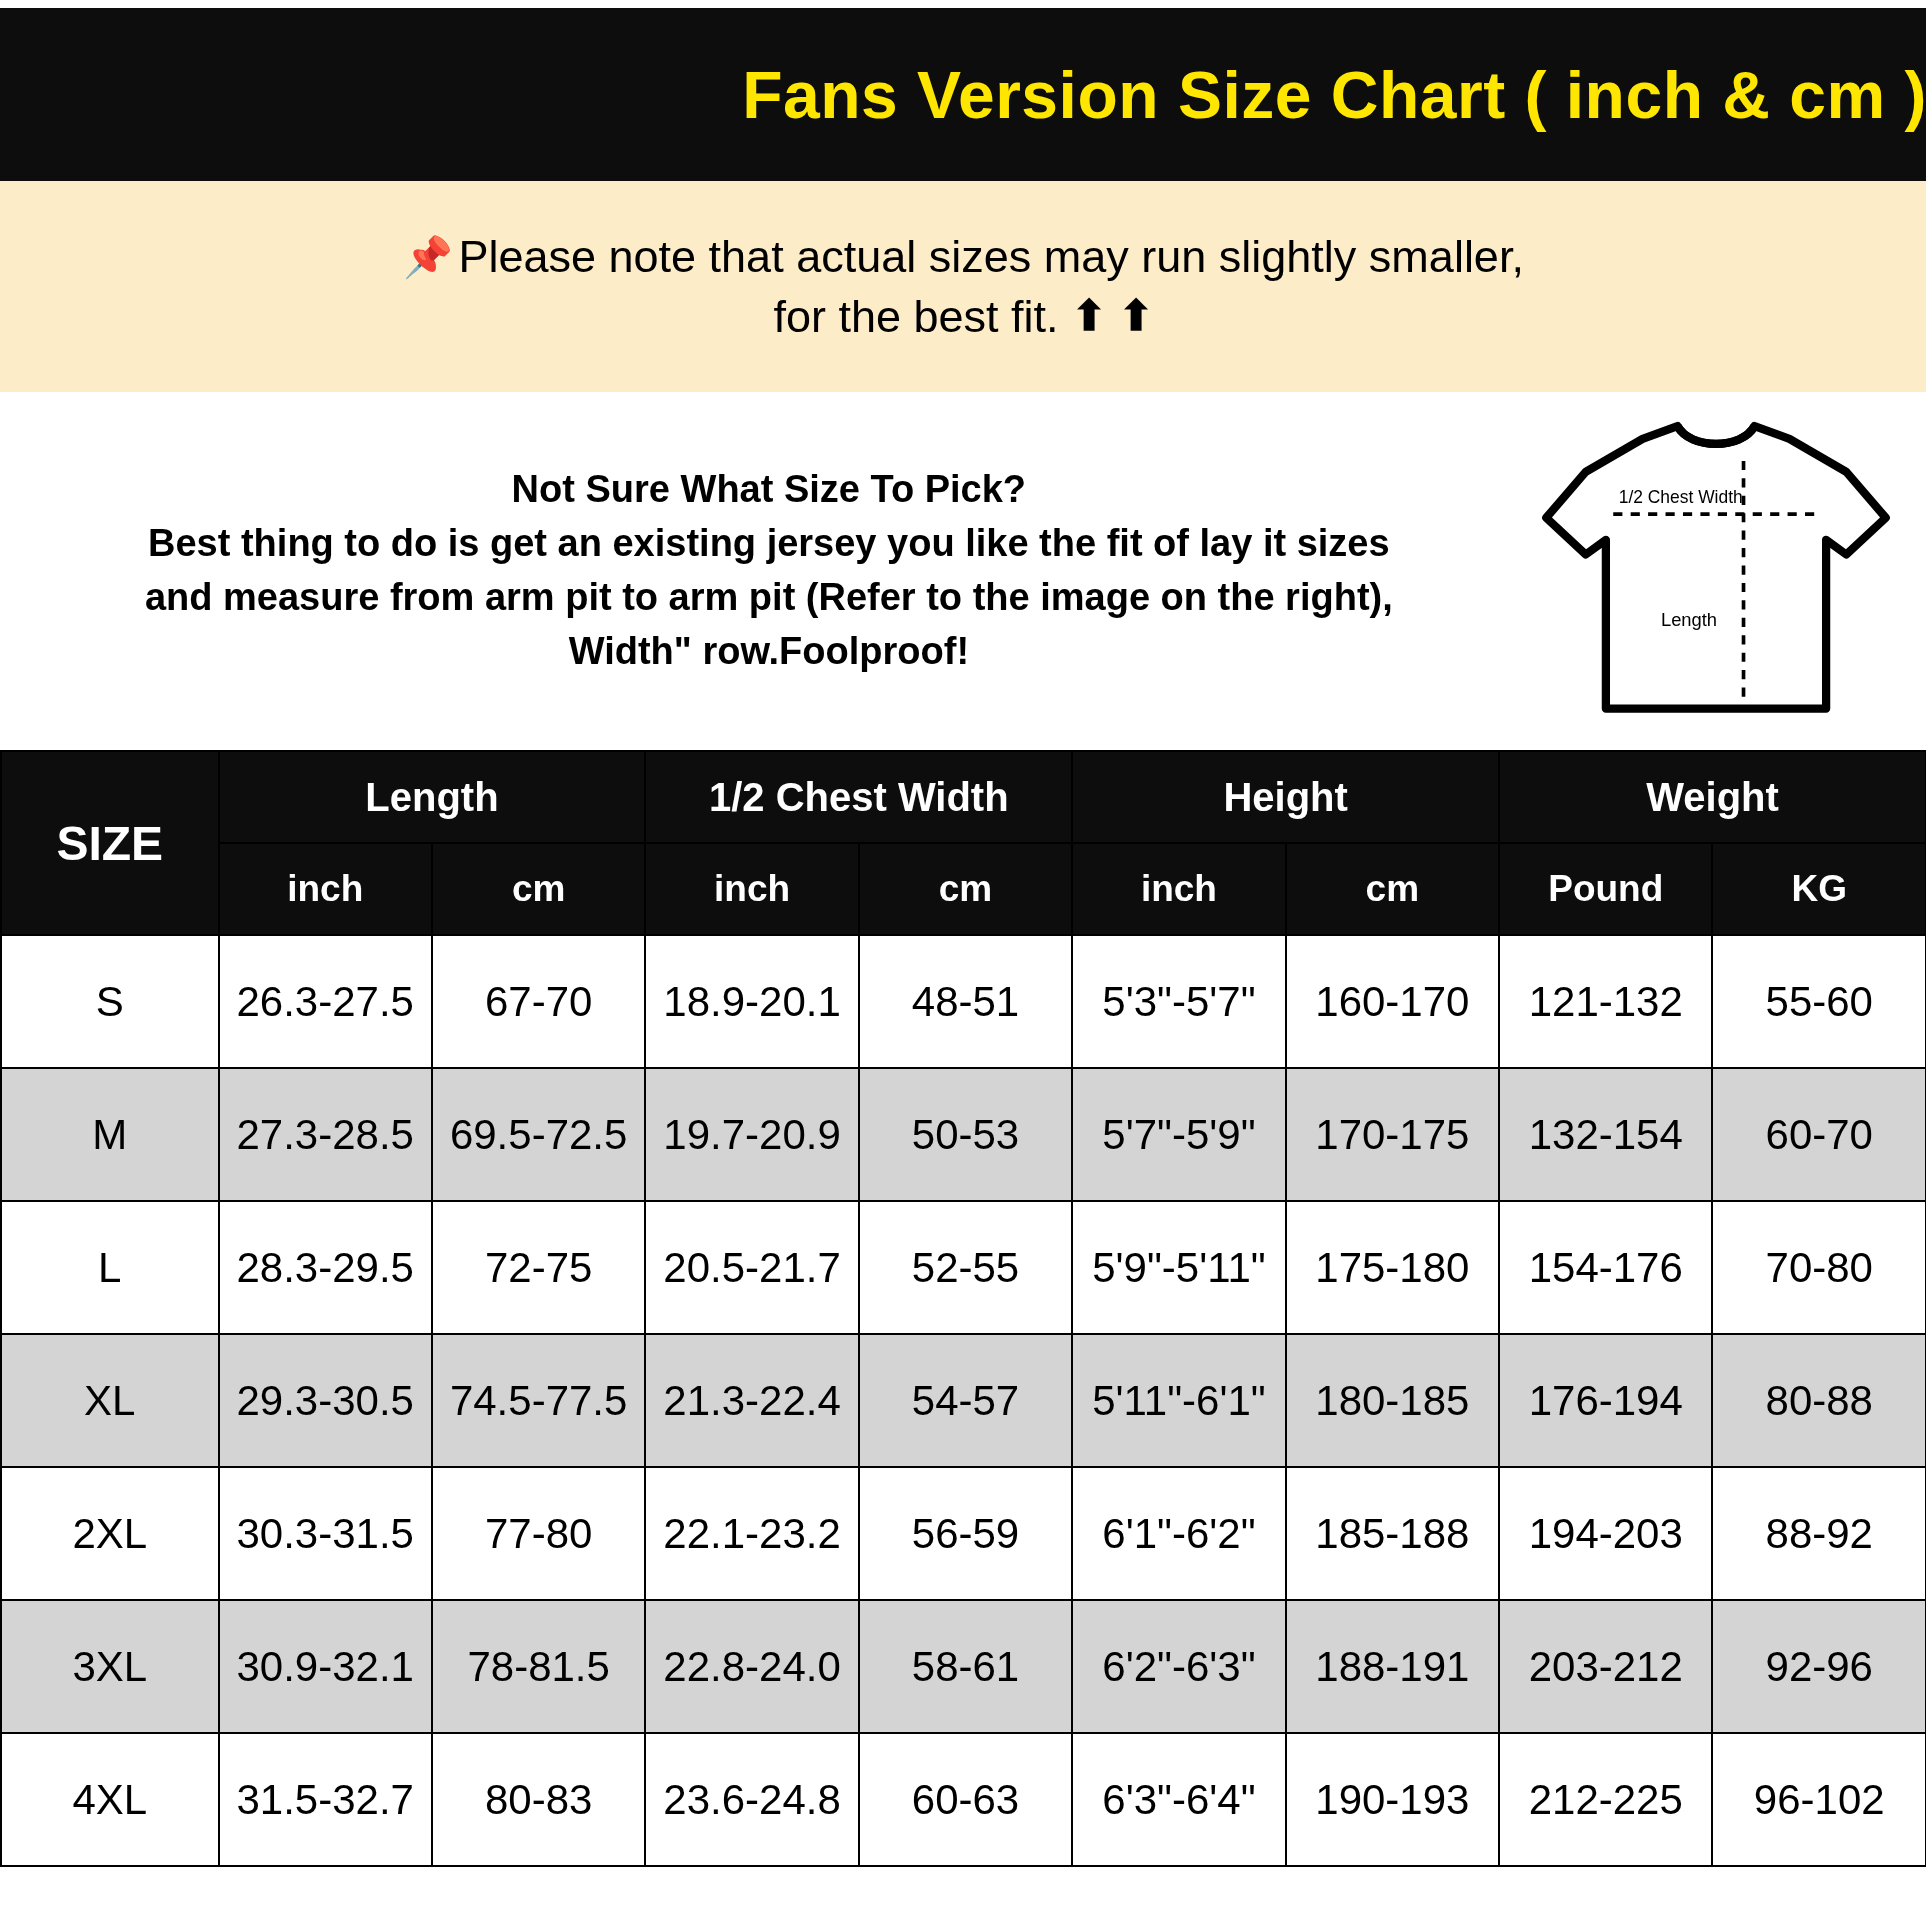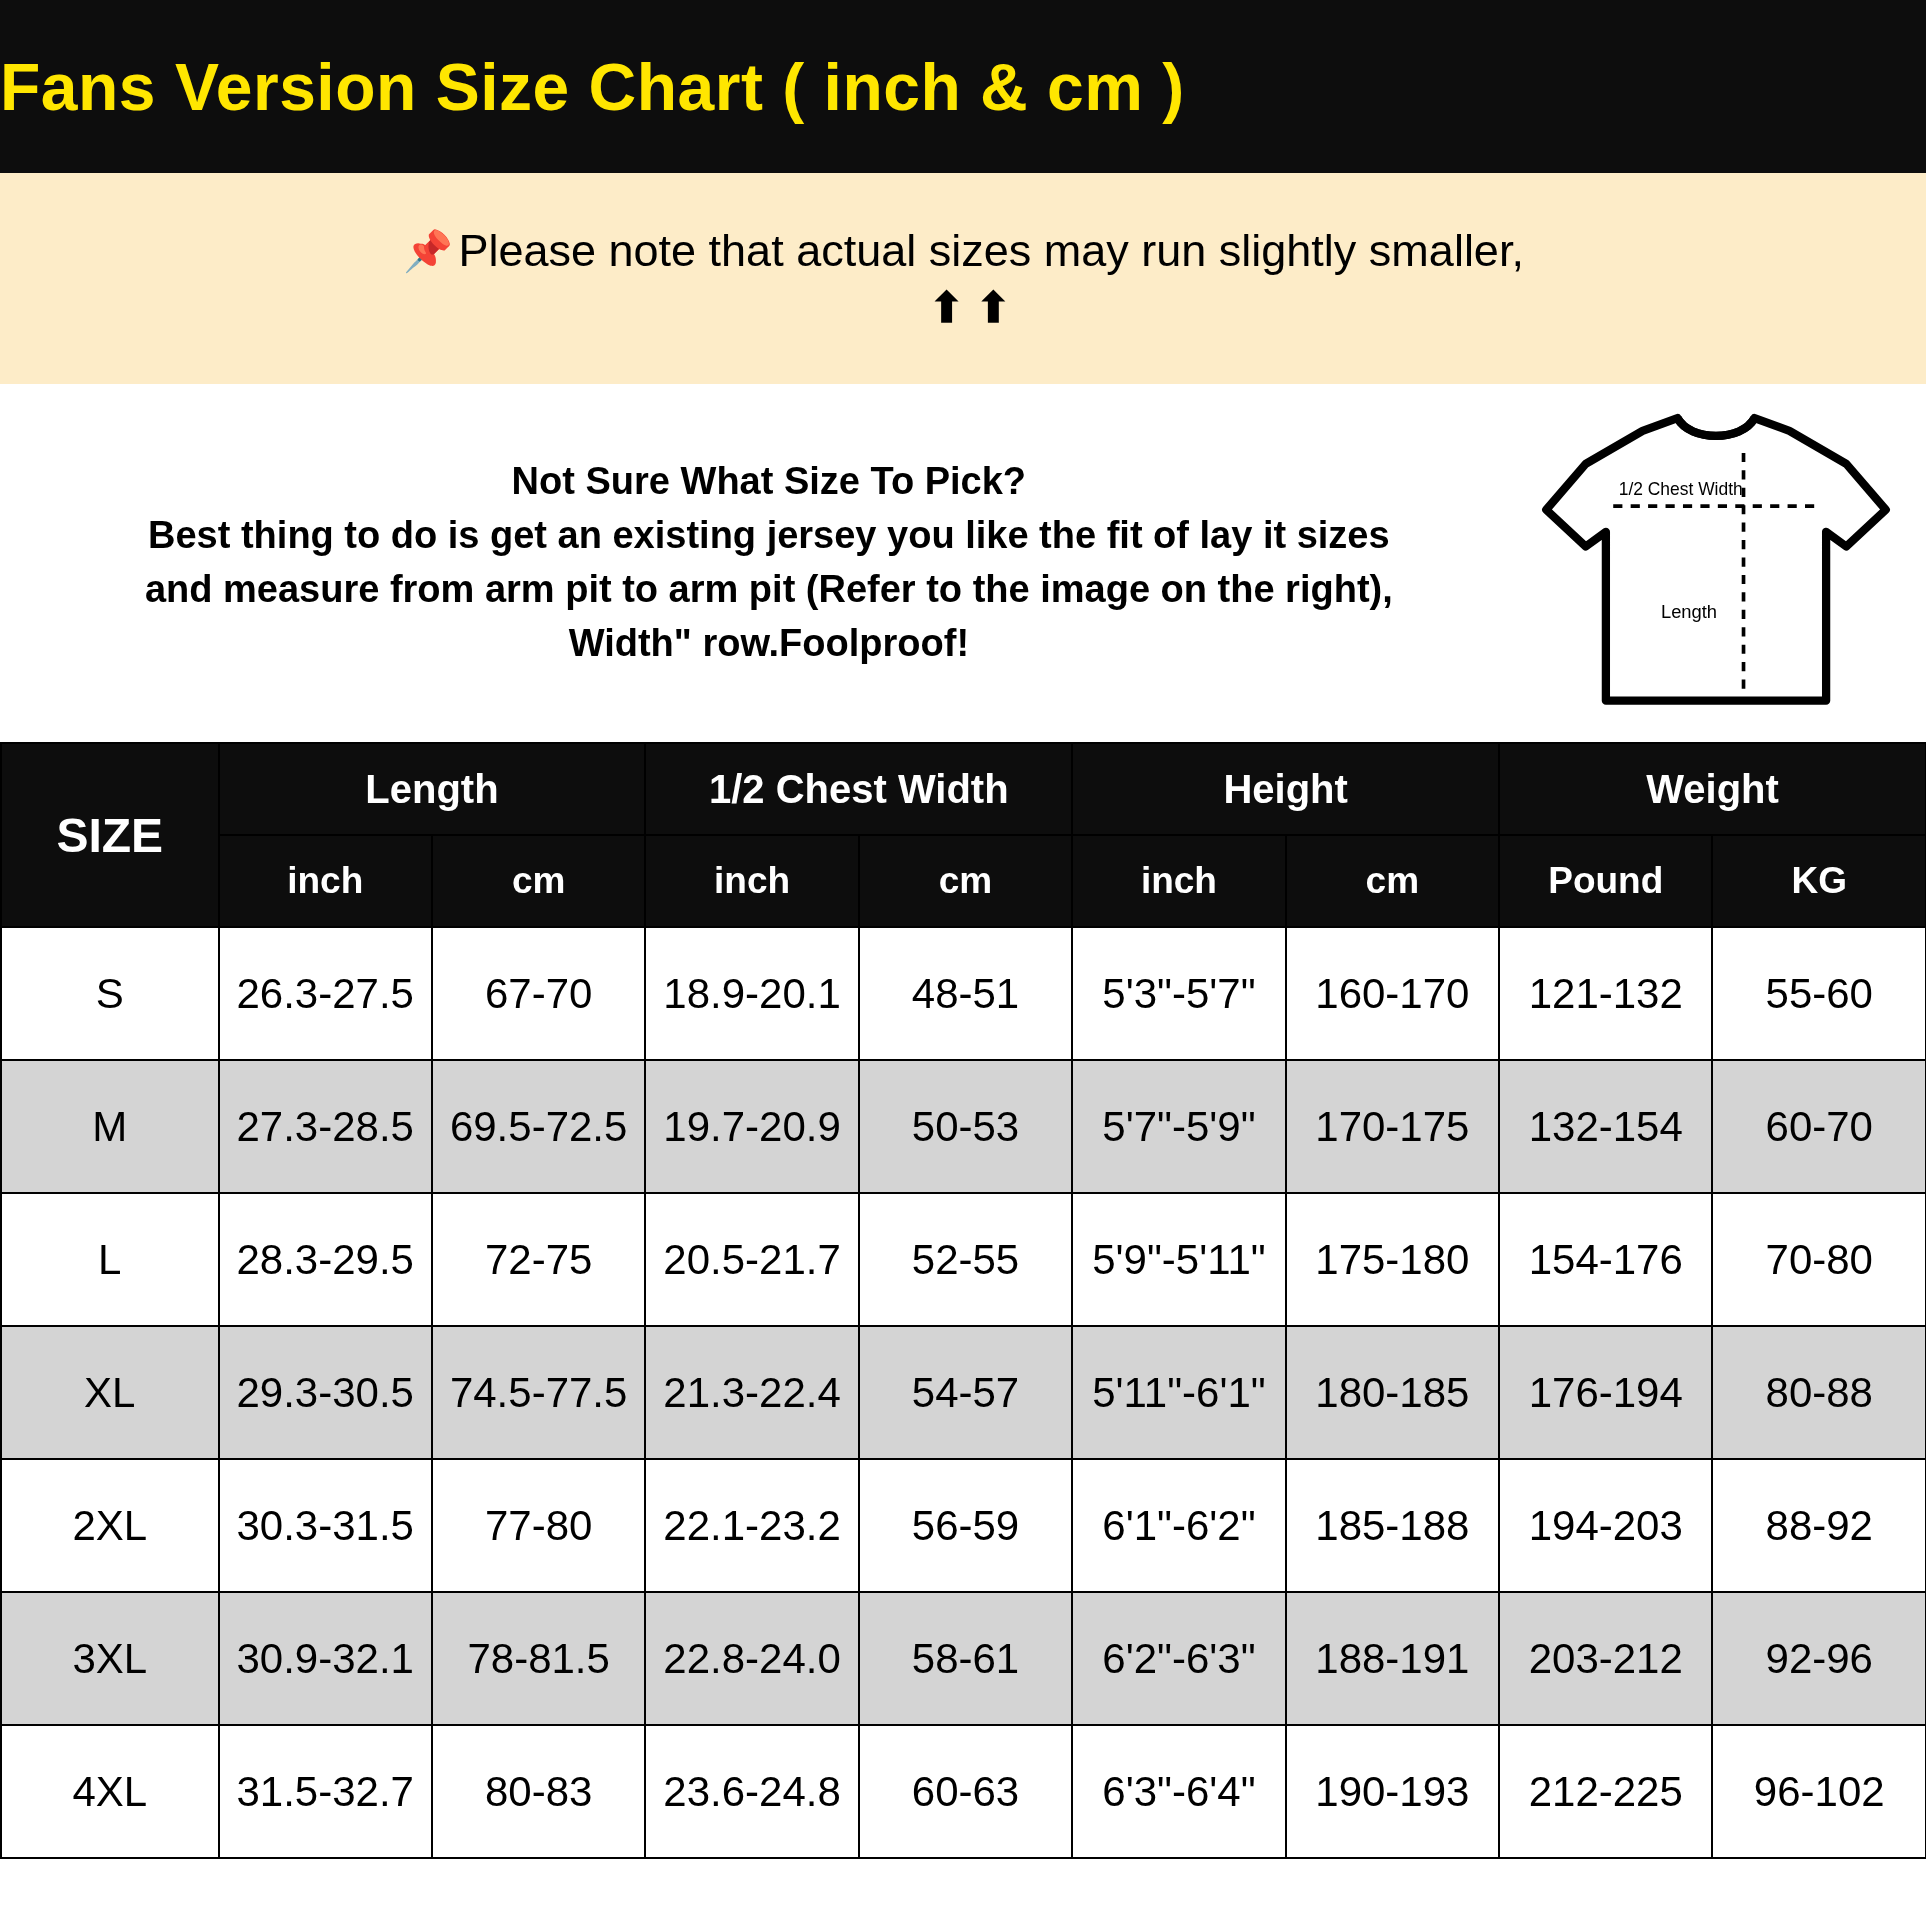--- a/index.html
+++ b/index.html
@@ -22,21 +22,22 @@
     flex-direction: column;
     background: #ffffff;
   }
 
   
   .title-bar {
     background: #0d0d0d;
     height: 173px;
     display: flex;
     align-items: center;
-    justify-content: flex-start;
+    justify-content: flex-end;
+    margin-top: 8px;
   }
   .title-bar .title-text {
     color: #ffe600;
     font-size: 66px;
     font-weight: bold;
     letter-spacing: 0.5px;
     font-family: "Liberation Sans", sans-serif;
   }
 
   
@@ -152,20 +153,21 @@
   <div class="title-bar">
     <div class="title-text">Fans Version Size Chart ( inch &amp; cm )</div>
   </div>
 
   <div class="note-banner">
     <div class="note-line">
       <span class="pin-icon">📌</span>
       <span>Please note that actual sizes may run slightly smaller,</span>
     </div>
     <div class="note-line">
+      <span>for the best fit.</span>
       <span class="arrow-up">⬆ ⬆</span>
     </div>
   </div>
 
   <div class="advice">
     <div class="advice-text">
       <div class="advice-heading">Not Sure What Size To Pick?</div>
       <div>Best thing to do is get an existing jersey you like the fit of lay it sizes</div>
       <div>and measure from arm pit to arm pit (Refer to the image on the right),</div>
       <div>Width" row.Foolproof!</div>

